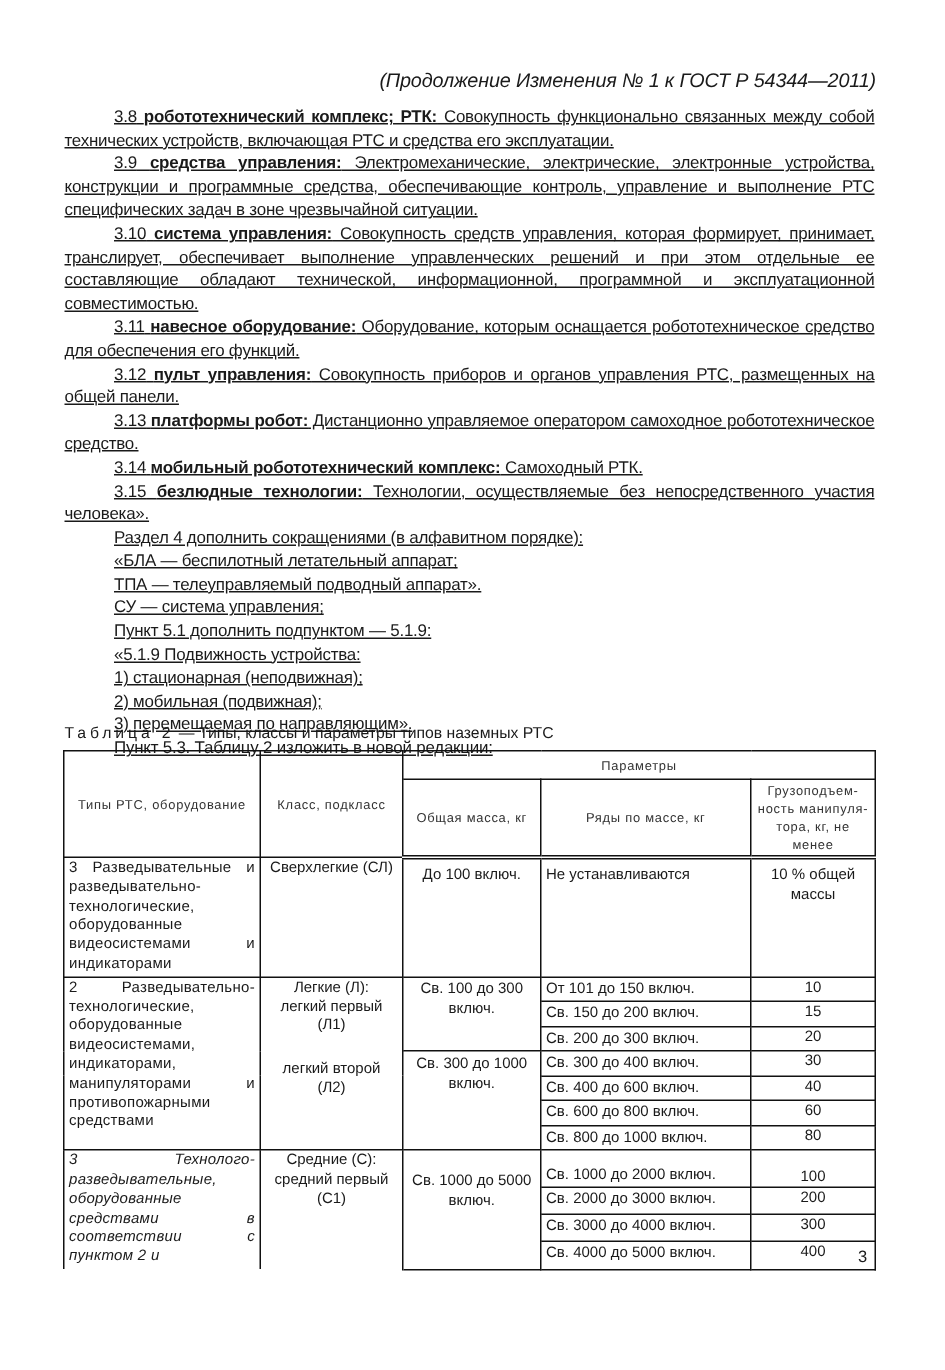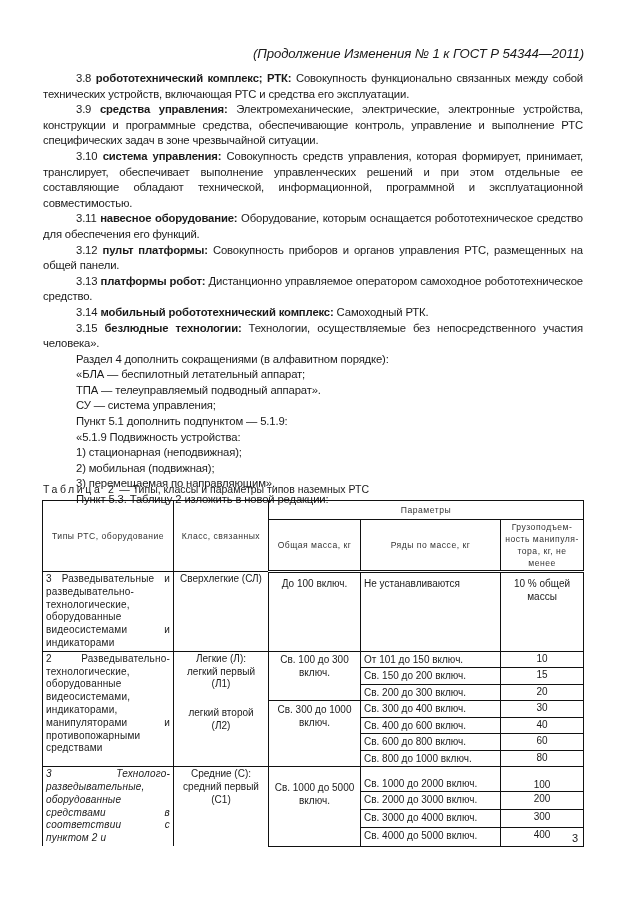--- a/index.html
+++ b/index.html
@@ -8,21 +8,21 @@
       font-family: "Liberation Sans", sans-serif; color: #1a1a1a;
     }
     .header {
       position: absolute; top: 46px; right: 46px;
       font-style: italic; font-size: 13.2px; letter-spacing: -0.1px;
     }
     .body-text {
       position: absolute; left: 43px; top: 71px; width: 540px;
       font-size: 11.3px; line-height: 15.6px; letter-spacing: -0.15px;
     }
-    .para { margin: 0; text-align: justify; }
+    .para { margin: 0; text-align: justify; text-decoration: underline; }
     .para.indent { text-indent: 33px; }
     .para.sub { padding-left: 33px; }
     .para b { font-weight: bold; }
     .table-caption {
       position: absolute; left: 43px; top: 483px;
       font-size: 10.5px; letter-spacing: 0px;
     }
     .table-caption .spaced { letter-spacing: 2.6px; }
     table.rtc {
       position: absolute; left: 42px; top: 500px;
@@ -55,21 +55,21 @@
 </head>
 <body>
 
 <div class="header">(Продолжение Изменения № 1 к ГОСТ Р 54344—2011)</div>
 
 <div class="body-text">
   <p class="para indent"><span>3.8</span> <b>робототехнический комплекс; РТК:</b><span> Совокупность функционально связанных между собой технических устройств, включающая РТС и средства его эксплуатации.</span></p>
   <p class="para indent"><span>3.9</span> <b>средства управления:</b><span> Электромеханические, электрические, электронные устройства, конструкции и программные средства, обеспечивающие контроль, управление и выполнение РТС специфических задач в зоне чрезвычайной ситуации.</span></p>
   <p class="para indent"><span>3.10</span> <b>система управления:</b><span> Совокупность средств управления, которая формирует, принимает, транслирует, обеспечивает выполнение управленческих решений и при этом отдельные ее составляющие обладают технической, информационной, программной и эксплуатационной совместимостью.</span></p>
   <p class="para indent"><span>3.11</span> <b>навесное оборудование:</b><span> Оборудование, которым оснащается робототехническое средство для обеспечения его функций.</span></p>
-  <p class="para indent"><span>3.12</span> <b>пульт платформы:</b><span> Совокупность приборов и органов управления РТС, размещенных на общей панели.</span></p>
+  <p class="para indent"><span>3.12</span> <b>пульт управления:</b><span> Совокупность приборов и органов управления РТС, размещенных на общей панели.</span></p>
   <p class="para indent"><span>3.13</span> <b>платформы робот:</b><span> Дистанционно управляемое оператором самоходное робототехническое средство.</span></p>
   <p class="para indent"><span>3.14</span> <b>мобильный робототехнический комплекс:</b><span> Самоходный РТК.</span></p>
   <p class="para indent"><span>3.15</span> <b>безлюдные технологии:</b><span> Технологии, осуществляемые без непосредственного участия человека».</span></p>
 
   <p class="para sub">Раздел 4 дополнить сокращениями (в алфавитном порядке):</p>
   <p class="para sub">«БЛА — беспилотный летательный аппарат;</p>
   <p class="para sub">ТПА — телеуправляемый подводный аппарат».</p>
   <p class="para sub">СУ — система управления;</p>
   <p class="para sub">Пункт 5.1 дополнить подпунктом — 5.1.9:</p>
   <p class="para sub">«5.1.9 Подвижность устройства:</p>
@@ -85,21 +85,21 @@
   <colgroup>
     <col class="col1">
       <col class="col2">
       <col class="col3">
       <col class="col4">
       <col class="col5">
   </colgroup>
   <thead>
     <tr style="height:19px;">
       <th rowspan="2">Типы РТС, оборудование</th>
-      <th rowspan="2">Класс, связанных</th>
+      <th rowspan="2">Класс, подкласс</th>
       <th colspan="3">Параметры</th>
     </tr>
     <tr style="height:45px;">
       <th>Общая масса, кг</th>
       <th>Ряды по массе, кг</th>
       <th>Грузоподъем-ность манипуля-тора, кг, не менее</th>
     </tr>
   </thead>
   <tbody>
 

